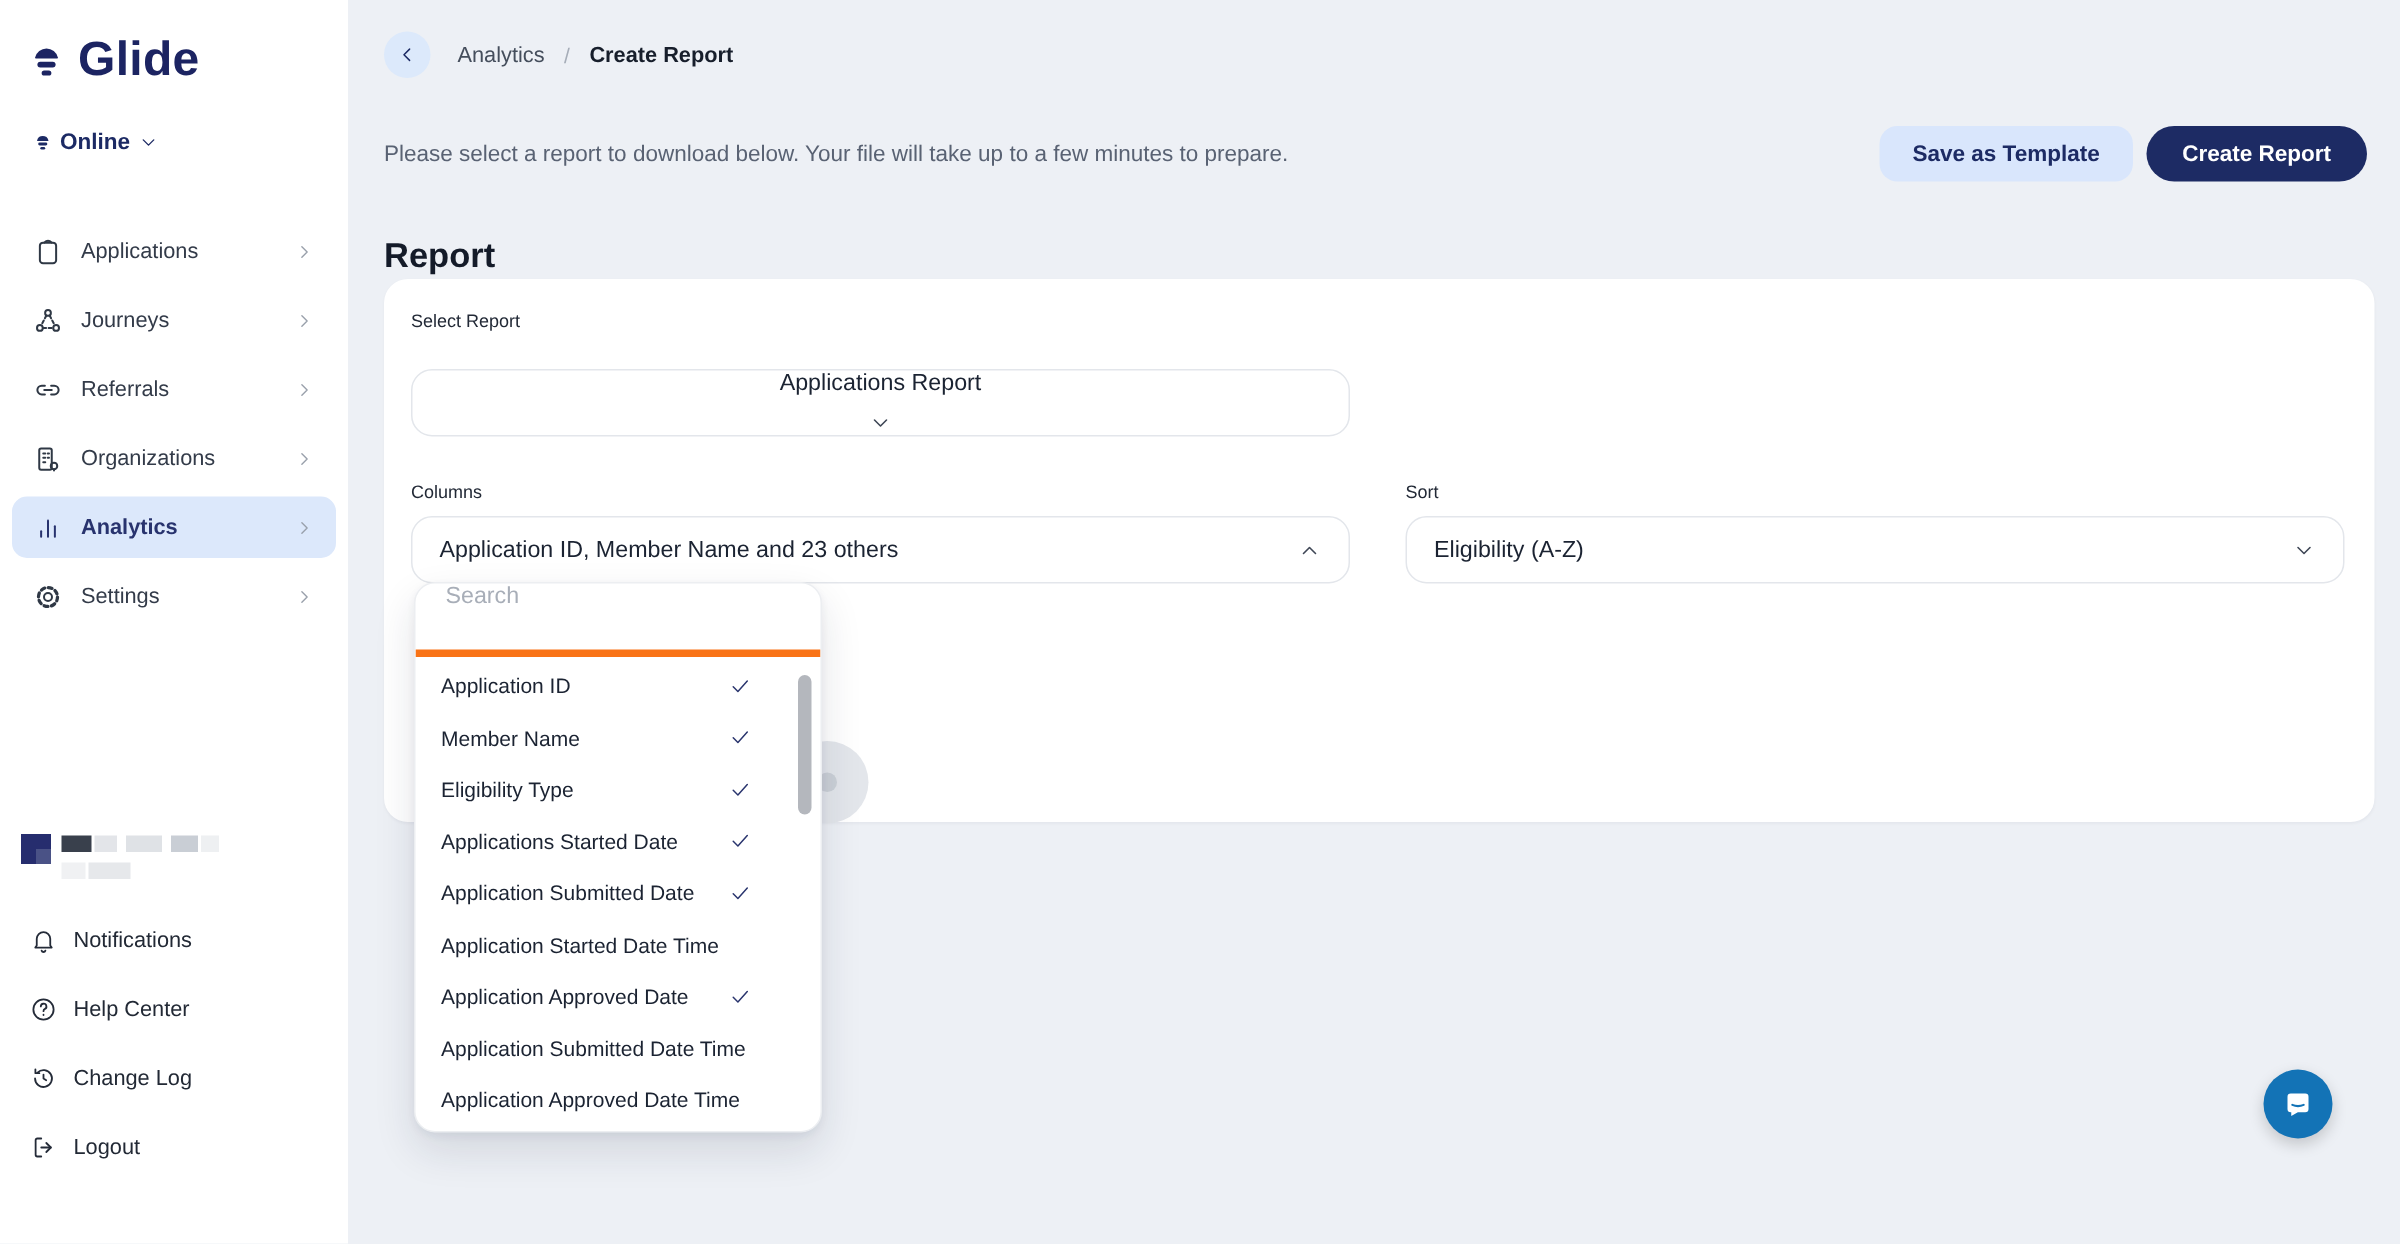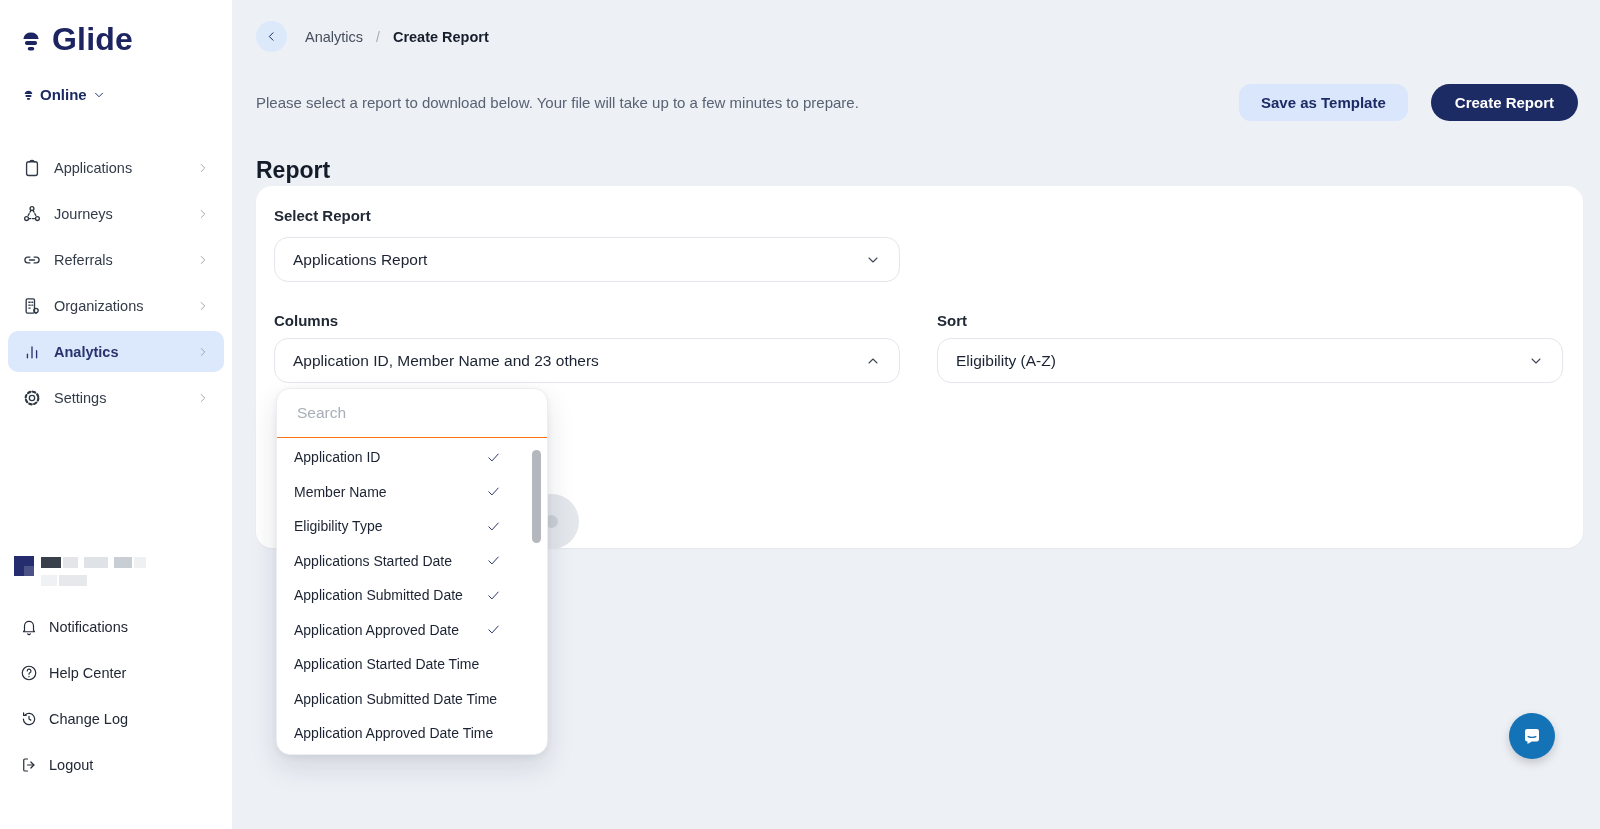--- a/index.html
+++ b/index.html
@@ -34,43 +34,43 @@
   
   .main { position:absolute; left:232px; top:0; width:1368px; height:829px; background:#edf0f5; }
 
   .breadcrumb { position:absolute; left:24px; top:21px; display:flex; align-items:center; }
   .back-btn { width:31px; height:31px; border-radius:50%; background:#dce9fb; display:flex; align-items:center; justify-content:center; cursor:pointer; border:none; }
   .crumb-parent { margin-left:18px; font-size:14.5px; font-weight:500; color:#454e5c; cursor:pointer; }
   .crumb-sep { margin:0 13px; font-size:14px; color:#a6adb8; }
   .crumb-current { font-size:14.5px; font-weight:700; color:#171e2b; }
 
   .subtitle { position:absolute; left:24px; top:94px; font-size:15px; color:#596273; }
-  .actions { position:absolute; right:22px; top:84px; display:flex; gap:23px; }
+  .actions { position:absolute; right:22px; top:84px; display:flex; gap:9px; }
   .btn { height:37px; display:flex; align-items:center; font-size:15px; font-weight:700; border:none; cursor:pointer; }
   .btn-secondary { background:#d9e6fc; color:#1d2b64; border-radius:12px; padding:0 22px; }
   .btn-primary { background:#1d2b64; color:#ffffff; border-radius:18.5px; padding:0 24px; }
 
   .section-title { position:absolute; left:24px; top:157px; font-size:23px; font-weight:700; color:#141b29; }
 
   .card { position:absolute; left:24px; top:186px; width:1327px; height:362px; background:#ffffff; border-radius:16px; box-shadow:0 1px 2px rgba(16,24,40,0.04); padding:21px 18px 0 18px; z-index:1; }
-  .field-label { font-size:15px; font-weight:700; color:#222936; }
+  .field-label { font-size:12px; font-weight:400; color:#222936; }
   .select { height:45px; border:1px solid #e3e6eb; border-radius:14px; background:#ffffff; display:flex; align-items:center; justify-content:space-between; padding:0 18px; cursor:pointer; }
   .select-value { font-size:15.5px; font-weight:500; color:#1b2332; }
   .select-chev { stroke:#3f4756; flex:none; }
   .w-half { width:626px; }
   .row2 { display:flex; gap:37px; margin-top:30px; }
   .row2 .col { width:626px; }
   .row2 .col .select { margin-top:9px; }
-  .sel1 { margin-top:13px; }
+  .sel1 { margin-top:25px;flex-direction:column; }
 
   .hidden-circle { position:absolute; left:292px; top:494px; width:55px; height:55px; border-radius:50%; background:#e3e6eb; z-index:2; display:flex; align-items:center; justify-content:center; }
   .hidden-circle .dot { width:13px; height:13px; border-radius:50%; background:#cbd0d7; }
 
   .dropdown { position:absolute; left:44px; top:388px; width:272px; height:367px; background:#ffffff; border:1px solid #eceef1; border-radius:14px; box-shadow:0 12px 28px rgba(23,30,60,0.12), 0 2px 6px rgba(23,30,60,0.06); z-index:3; overflow:hidden; }
-  .dd-search { height:49px; border-bottom:1px solid #f97316; display:flex; align-items:center; padding:0 20px; }
+  .dd-search { height:49px; border-bottom:5px solid #f97316; display:flex; align-items:flex-start; padding:0 20px; }
   .dd-search input { border:none; outline:none; width:100%; font-size:15.5px; font-family:"Liberation Sans", sans-serif; color:#1b2332; background:transparent; }
   .dd-search input::placeholder { color:#a8aeb8; }
   .dd-list { padding-top:2px; }
   .opt { height:34.5px; display:flex; align-items:center; justify-content:space-between; padding:0 46px 0 17px; cursor:pointer;text-align:right; }
   .opt-label { font-size:14px; font-weight:500; color:#1b2332; white-space:nowrap; }
   .check { stroke:#2a356e; flex:none; }
   .dd-scrollbar { position:absolute; right:6px; top:61px; width:9px; height:93px; border-radius:4.5px; background:#b4b7bd; cursor:grab; }
 
   .intercom { position:absolute; left:1509px; top:713px; width:46px; height:46px; border-radius:50%; background:#1373b6; border:none; cursor:pointer; display:flex; align-items:center; justify-content:center; z-index:6; box-shadow:0 4px 10px rgba(0,0,0,0.18); }
 </style>
@@ -305,28 +305,28 @@
             <polyline points="4.5 12.5 9.5 17.5 19.5 6.5"></polyline>
           </svg>
       </div>
       <div class="opt">
         <span class="opt-label">Application Submitted Date</span>
         <svg class="ic check" width="15" height="15" viewBox="0 0 24 24" stroke-width="2.4">
             <polyline points="4.5 12.5 9.5 17.5 19.5 6.5"></polyline>
           </svg>
       </div>
       <div class="opt">
-        <span class="opt-label">Application Approved Date</span>
-        <svg class="ic check" width="15" height="15" viewBox="0 0 24 24" stroke-width="2.4">
-            <polyline points="4.5 12.5 9.5 17.5 19.5 6.5"></polyline>
-          </svg>
-      </div>
-      <div class="opt">
         <span class="opt-label">Application Started Date Time</span>
         <svg class="ic check" width="15" height="15" viewBox="0 0 24 24" stroke-width="2.4" style="visibility: hidden;">
+            <polyline points="4.5 12.5 9.5 17.5 19.5 6.5"></polyline>
+          </svg>
+      </div>
+      <div class="opt">
+        <span class="opt-label">Application Approved Date</span>
+        <svg class="ic check" width="15" height="15" viewBox="0 0 24 24" stroke-width="2.4">
             <polyline points="4.5 12.5 9.5 17.5 19.5 6.5"></polyline>
           </svg>
       </div>
       <div class="opt">
         <span class="opt-label">Application Submitted Date Time</span>
         <svg class="ic check" width="15" height="15" viewBox="0 0 24 24" stroke-width="2.4" style="visibility: hidden;">
             <polyline points="4.5 12.5 9.5 17.5 19.5 6.5"></polyline>
           </svg>
       </div>
       <div class="opt">

